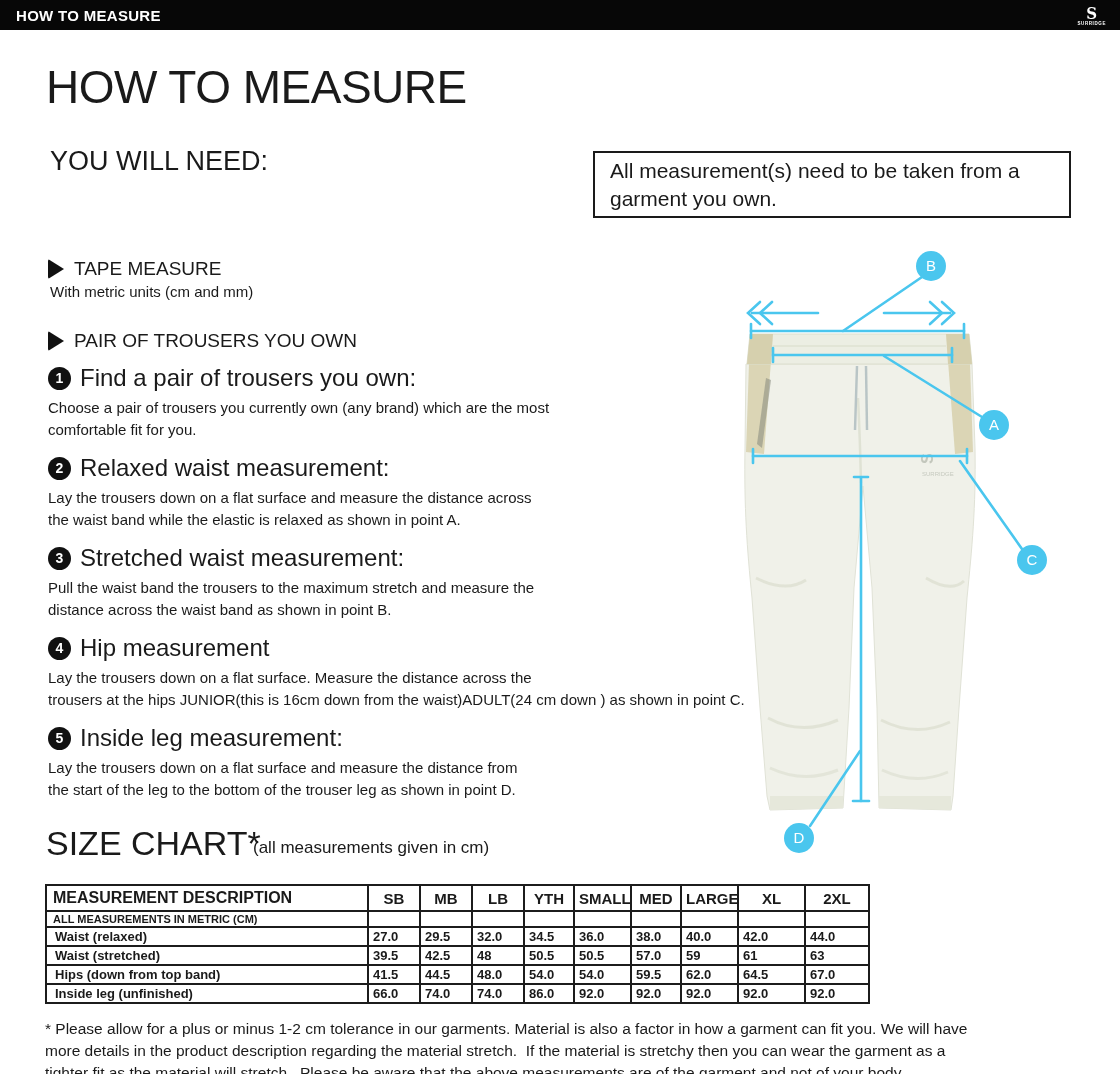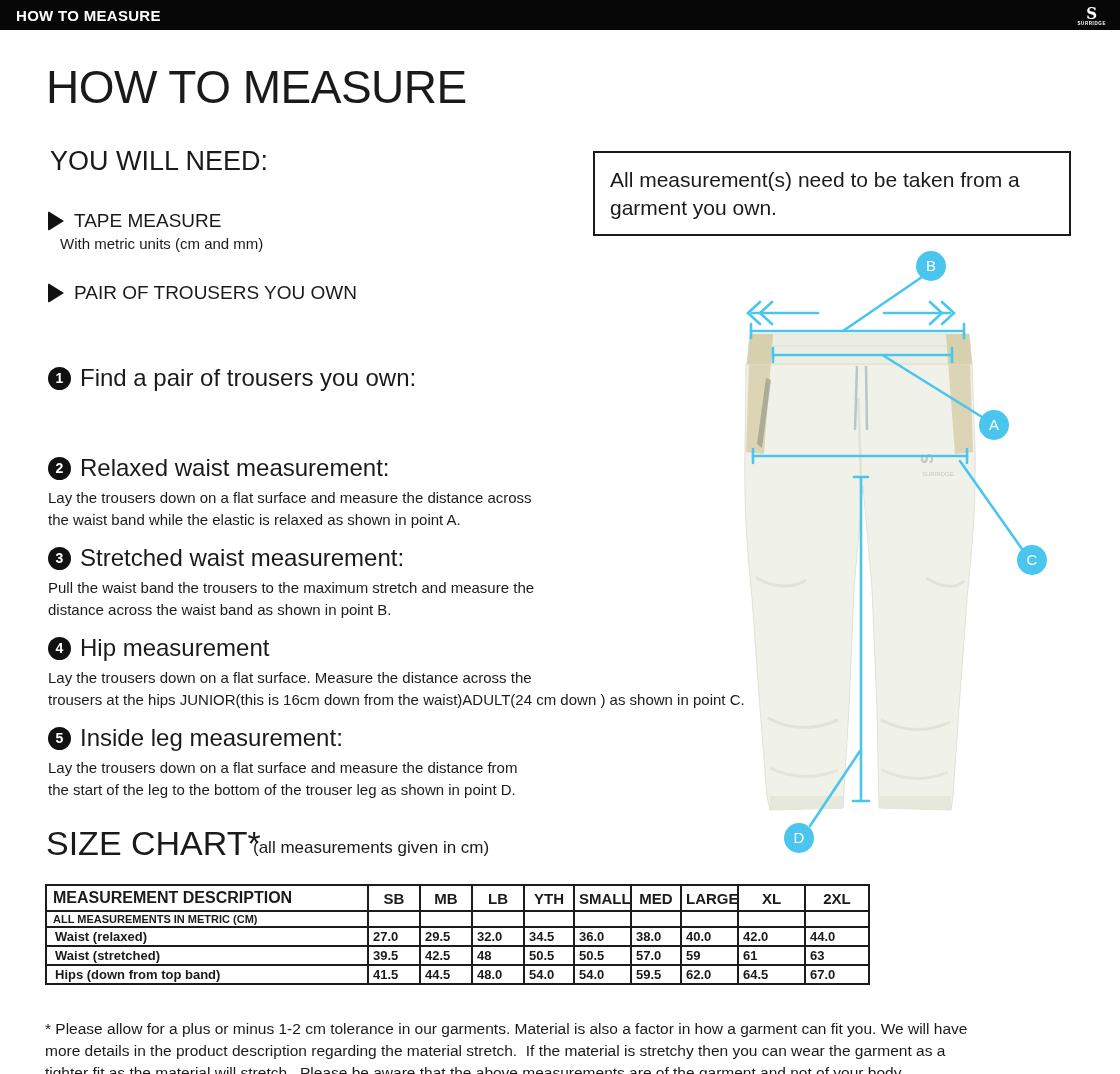--- a/index.html
+++ b/index.html
@@ -9,23 +9,23 @@
   
   .topbar { position:absolute; left:0; top:0; width:1120px; height:30px; background:#070707; display:flex; align-items:center; justify-content:space-between; padding:0 14px 0 16px; }
   .topbar-title { color:#fff; font-size:15px; font-weight:700; letter-spacing:.3px; }
   .brandmark { display:flex; flex-direction:column; align-items:center; line-height:1; padding-top:2px; }
   .brandmark .s-glyph { color:#fff; font-size:15px; font-weight:700; font-family:"DejaVu Serif", serif; transform:scaleY(1.15); }
   .brandmark .s-word { color:#fff; font-size:4.5px; font-weight:700; letter-spacing:.6px; margin-top:1px; }
 
   .page-title { left:46px; top:60px; font-size:46px; font-weight:400; letter-spacing:-.5px; }
   .you-will-need { left:50px; top:146px; font-size:27px; font-weight:400; }
 
-  .note-box { left:593px; top:151px; width:478px; border:2px solid #1a1a1a; padding:13px 15px; font-size:21px; line-height:1.32; background:#fff; }
-
-  .need-item-title { display:flex; align-items:center; gap:10px; font-size:19px; font-weight:400; }
+  .note-box { left:593px; top:151px; width:478px; border:2px solid #1a1a1a; padding:4px 15px; font-size:21px; line-height:1.32; background:#fff; }
+
+  .need-item-title { display:flex; align-items:center; gap:10px; font-size:19px; font-weight:400;margin-top:48px; }
   .tri { width:0; height:0; border-left:16px solid #111; border-top:10px solid transparent; border-bottom:10px solid transparent; border-radius:2px; }
   .need-desc { font-size:15px; margin-top:3px; }
 
   .step-head { display:flex; align-items:center; gap:9px; font-size:24px; font-weight:400; }
   .badge { width:23px; height:23px; min-width:23px; border-radius:50%; background:#111; color:#fff; font-size:14px; font-weight:700; display:flex; align-items:center; justify-content:center; }
   .step-body { font-size:15px; line-height:1.47; white-space:pre-line; margin-top:5px; }
 
   .size-chart-title { left:46px; top:824px; font-size:34px; font-weight:400; }
   .size-chart-caption { left:253px; top:838px; font-size:17px; }
 
@@ -55,35 +55,37 @@
 <h1 class="abs page-title">HOW TO MEASURE</h1>
 <div class="abs you-will-need">YOU WILL NEED:</div>
 
 <div class="abs note-box">All measurement(s) need to be taken from a garment you own.</div>
 
 <div class="abs" style="left:48px; top:210px;">
   <div class="need-item-title">
     <span class="tri"></span>
     <span>TAPE MEASURE</span>
   </div>
-  <div class="need-desc" style="margin-left:12px;">With metric units (cm and mm)</div>
+  <div class="need-desc" style="margin-left:2px;">With metric units (cm and mm)</div>
 </div>
 
 <div class="abs" style="left:48px; top:282px;text-align:center;">
   <div class="need-item-title">
     <span class="tri"></span>
     <span>PAIR OF TROUSERS YOU OWN</span>
   </div>
 </div>
 
 <div class="abs" style="left:48px; top:364px; width:720px;">
   <div class="step-head">
     <span class="badge">1</span>
     <span>Find a pair of trousers you own:</span>
   </div>
+  <div class="step-body">Choose a pair of trousers you currently own (any brand) which are the most
+comfortable fit for you.</div>
 </div>
 
 <div class="abs" style="left:48px; top:454px; width:720px;">
   <div class="step-head">
     <span class="badge">2</span>
     <span>Relaxed waist measurement:</span>
   </div>
   <div class="step-body">Lay the trousers down on a flat surface and measure the distance across
 the waist band while the elastic is relaxed as shown in point A.</div>
 </div>
@@ -259,18 +261,30 @@
     <td>41.5</td>
     <td>44.5</td>
     <td>48.0</td>
     <td>54.0</td>
     <td>54.0</td>
     <td>59.5</td>
     <td>62.0</td>
     <td>64.5</td>
     <td>67.0</td>
   </tr>
+  <tr class="datarow">
+    <td class="lbl">Inside leg (unfinished)</td>
+    <td>66.0</td>
+    <td>74.0</td>
+    <td>74.0</td>
+    <td>86.0</td>
+    <td>92.0</td>
+    <td>92.0</td>
+    <td>92.0</td>
+    <td>92.0</td>
+    <td>92.0</td>
+  </tr>
 </tbody>
   </table>
 
 <div class="abs footnote">* Please allow for a plus or minus 1-2 cm tolerance in our garments. Material is also a factor in how a garment can fit you. We will have
 more details in the product description regarding the material stretch.  If the material is stretchy then you can wear the garment as a
 tighter fit as the material will stretch.  Please be aware that the above measurements are of the garment and not of your body.</div>
 
 </body></html>

